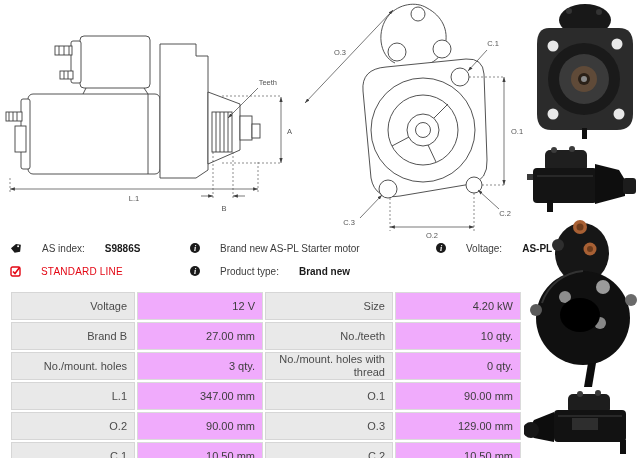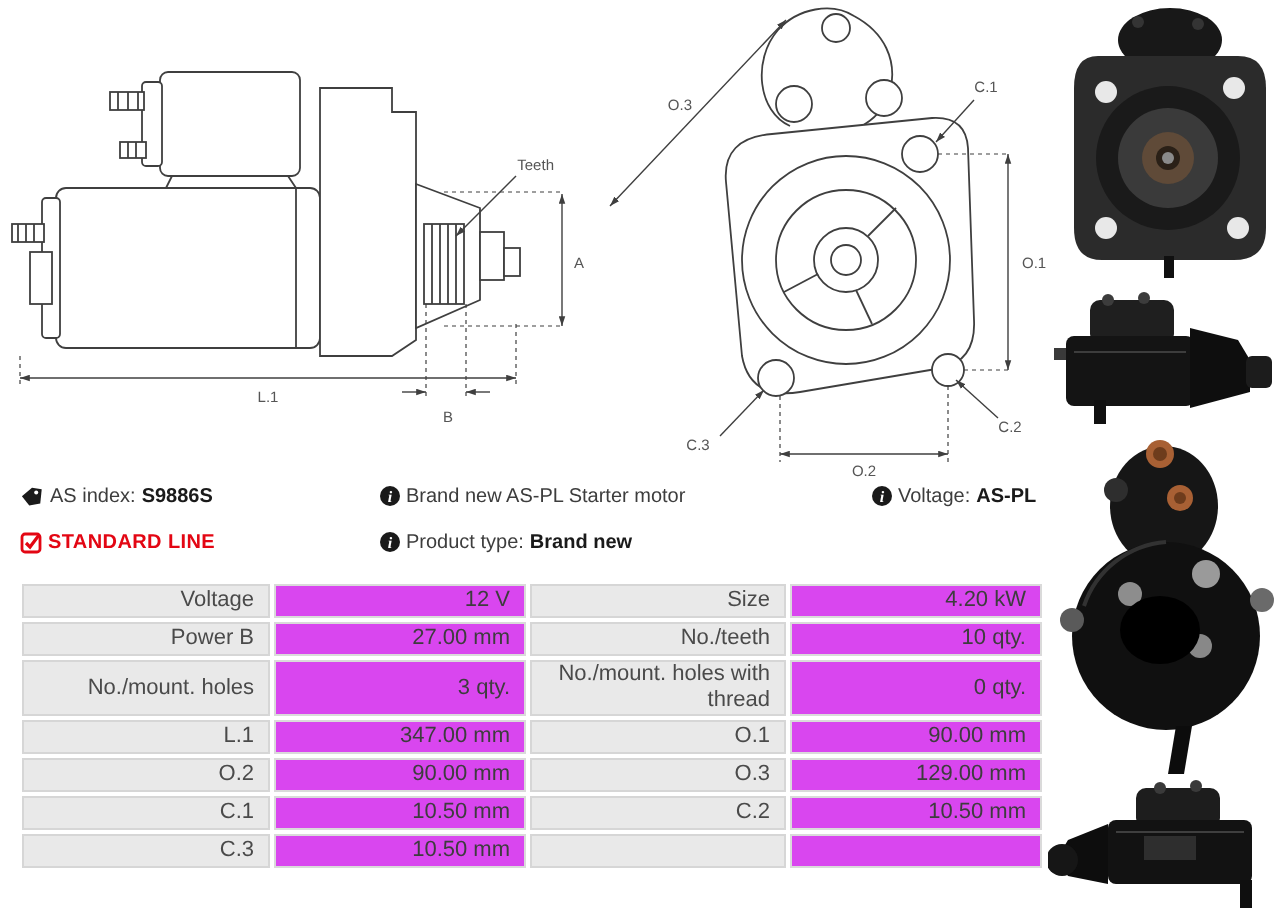--- a/index.html
+++ b/index.html
@@ -22,37 +22,37 @@
   #photo-side-top { left:527px; top:140px; }
   #photo-rear { left:528px; top:215px; }
   #photo-side-bottom { left:524px; top:388px; }
 
   
   .info-band { position:absolute; left:0; top:238px; width:528px; height:52px; font-size:10px; }
   .info-col { position:absolute; top:3px; }
   #info-col-1 { left:10px; }
   #info-col-2 { left:190px; }
   #info-col-3 { left:436px; }
-  .info-row { display:flex; align-items:center; gap:3px; height:14px; margin-bottom:9px; white-space:nowrap; }
+  .info-row { display:flex; align-items:center; gap:20px; height:14px; margin-bottom:9px; white-space:nowrap; }
   .info-row b { color:#1a1a1a; }
-  .standard-line { color:#e30613; font-weight:bold; letter-spacing:.2px; }
+  .standard-line { color:#e30613; font-weight:normal; letter-spacing:.2px; }
   .info-icon {
     display:inline-flex; width:10px; height:10px; border-radius:50%;
     background:#1a1a1a; color:#fff; align-items:center; justify-content:center;
     font-size:8px; font-weight:bold; font-style:italic;
     font-family:"Liberation Serif", serif; flex:0 0 auto;
   }
   .logo-wrap { margin:2px 0 0 14px; }
 
   
   .specs-wrap { position:absolute; left:9px; top:290px; width:514px; }
   table.specs { width:100%; table-layout:fixed; border-collapse:separate; border-spacing:2px; font-size:11px; }
-  table.specs td { height:17px; line-height:13px; padding:0 7px; vertical-align:middle; }
+  table.specs td { height:28px; line-height:13px; padding:0 7px; vertical-align:middle; }
   td.lbl { background:#e9e9e9; border:1px solid #d6d6d6; text-align:right; color:#4a4a4a; }
-  td.val { background:#d946ef; border:1px solid #dadada; text-align:right; color:#3d3d3d; }
+  td.val { background:#f0abfc; border:1px solid #dadada; text-align:right; color:#3d3d3d; }
 </style>
 </head>
 <body>
 
 <div class="page">
 
   <svg id="side-view" class="drawing" viewBox="0 0 280 235" fill="none" stroke="#3f3f3f" stroke-width="0.9">
     <defs>
       <marker id="ar1" viewBox="0 0 6 4" refX="6" refY="2" markerWidth="7" markerHeight="5" orient="auto-start-reverse">
         <path d="M0,0 L6,2 L0,4 Z" fill="#3f3f3f" stroke="none"></path>
@@ -270,21 +270,21 @@
           <col style="width:126px">
         </colgroup>
       <tbody>
         <tr>
           <td class="lbl">Voltage</td>
           <td class="val">12 V</td>
           <td class="lbl">Size</td>
           <td class="val">4.20 kW</td>
         </tr>
         <tr>
-          <td class="lbl">Power B</td>
+          <td class="lbl">Brand B</td>
           <td class="val">27.00 mm</td>
           <td class="lbl">No./teeth</td>
           <td class="val">10 qty.</td>
         </tr>
         <tr>
           <td class="lbl">No./mount. holes</td>
           <td class="val">3 qty.</td>
           <td class="lbl">No./mount. holes with thread</td>
           <td class="val">0 qty.</td>
         </tr>

